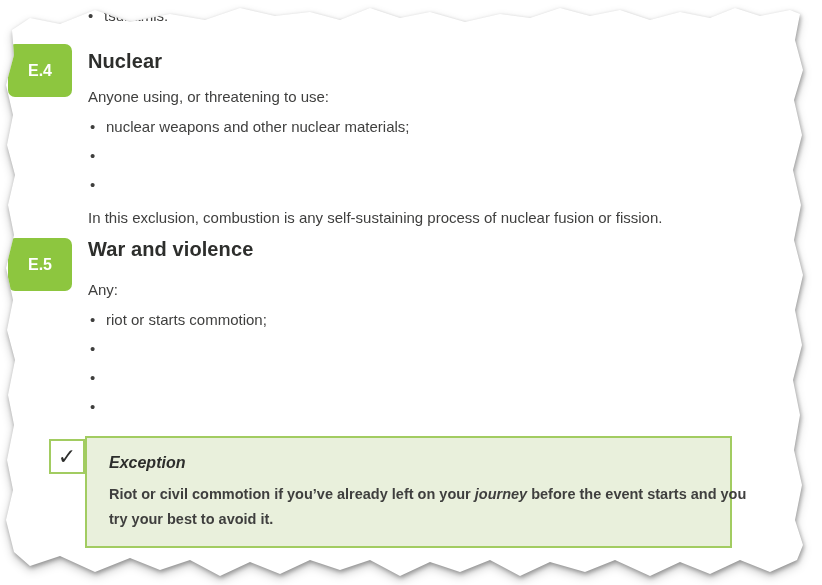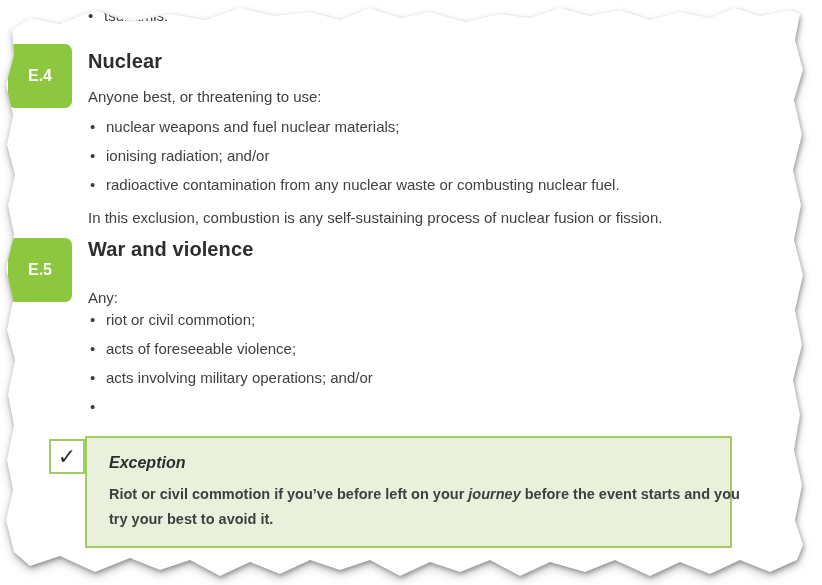--- a/index.html
+++ b/index.html
@@ -38,21 +38,21 @@
   }
   .abs{position:absolute;}
   .body-text{color:var(--text,#3f3f3e);font-size:15px;line-height:20px;}
   .lead{color:var(--text,#3f3f3e);font-size:15px;}
   .section-title{
     color:var(--heading,#2d2e2c);font-size:20px;font-weight:700;letter-spacing:.1px;
   }
   .badge{
     background:var(--accent,#8dc63f);
     color:#ffffff;font-weight:700;font-size:16px;
-    width:64px;height:64px;border-radius:7px;
+    width:64px;height:53px;border-radius:7px;
     display:flex;align-items:center;justify-content:center;
   }
   .bullet-row{display:flex;align-items:flex-start;}
   .bullet-dot{
     width:16px;flex:0 0 16px;color:var(--text,#3f3f3e);
     font-size:15px;line-height:20px;
   }
   .bullet-txt{color:var(--text,#3f3f3e);font-size:15px;line-height:20px;}
   .exception-box{
     left:85px;top:436px;width:647px;height:112px;
@@ -88,63 +88,59 @@
 
       <div class="abs bullet-row" style="left:88px;top:6px;width:600px;">
         <span class="bullet-dot">•</span>
         <span class="bullet-txt">tsunamis.</span>
       </div>
 
       <div class="abs badge" style="left:8px;top:44px;">E.4</div>
 
       <div class="abs section-title" style="left:88px;top:50px;text-align:right;">Nuclear</div>
 
-      <div class="abs lead" style="left:88px;top:88px;">Anyone best, or threatening to use:</div>
+      <div class="abs lead" style="left:88px;top:88px;">Anyone using, or threatening to use:</div>
 
       <div class="abs bullet-row" style="left:90px;top:117px;width:680px;">
         <span class="bullet-dot">•</span>
-        <span class="bullet-txt">nuclear weapons and fuel nuclear materials;</span>
+        <span class="bullet-txt">nuclear weapons and other nuclear materials;</span>
       </div>
       <div class="abs bullet-row" style="left:90px;top:146px;width:680px;">
         <span class="bullet-dot">•</span>
-        <span class="bullet-txt">ionising radiation; and/or</span>
       </div>
       <div class="abs bullet-row" style="left:90px;top:175px;width:680px;">
         <span class="bullet-dot">•</span>
-        <span class="bullet-txt">radioactive contamination from any nuclear waste or combusting nuclear fuel.</span>
       </div>
 
       <div class="abs body-text" style="left:88px;top:208px;width:700px;">In this exclusion, combustion is any self-sustaining process of nuclear fusion or fission.</div>
 
       <div class="abs badge" style="left:8px;top:238px;">E.5</div>
 
       <div class="abs section-title" style="left:88px;top:238px;">War and violence</div>
 
-      <div class="abs lead" style="left:88px;top:281px;margin-top:8px;">Any:</div>
+      <div class="abs lead" style="left:88px;top:281px;">Any:</div>
 
       <div class="abs bullet-row" style="left:90px;top:310px;width:680px;">
         <span class="bullet-dot">•</span>
-        <span class="bullet-txt">riot or civil commotion;</span>
+        <span class="bullet-txt">riot or starts commotion;</span>
       </div>
       <div class="abs bullet-row" style="left:90px;top:339px;width:680px;">
         <span class="bullet-dot">•</span>
-        <span class="bullet-txt">acts of foreseeable violence;</span>
       </div>
       <div class="abs bullet-row" style="left:90px;top:368px;width:680px;">
         <span class="bullet-dot">•</span>
-        <span class="bullet-txt">acts involving military operations; and/or</span>
       </div>
       <div class="abs bullet-row" style="left:90px;top:397px;width:680px;">
         <span class="bullet-dot">•</span>
       </div>
 
       <div class="abs exception-box">
         <div class="abs exception-title">Exception</div>
         <div class="abs exception-body">
-          <span>Riot or civil commotion if you’ve before left on your </span><span class="j">journey</span><span> before the event starts and you try your best to avoid it.</span>
+          <span>Riot or civil commotion if you’ve already left on your </span><span class="j">journey</span><span> before the event starts and you try your best to avoid it.</span>
         </div>
       </div>
       <div class="abs check-square">
         <span>✓</span>
       </div>
 
     </div>
   </div>
 </div>
 

